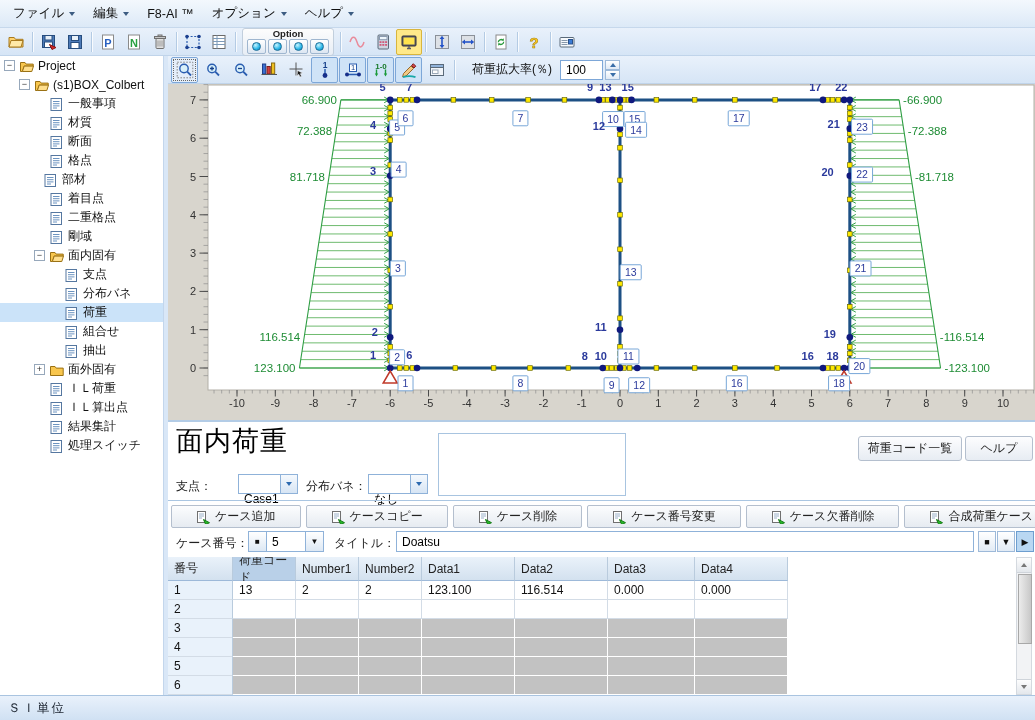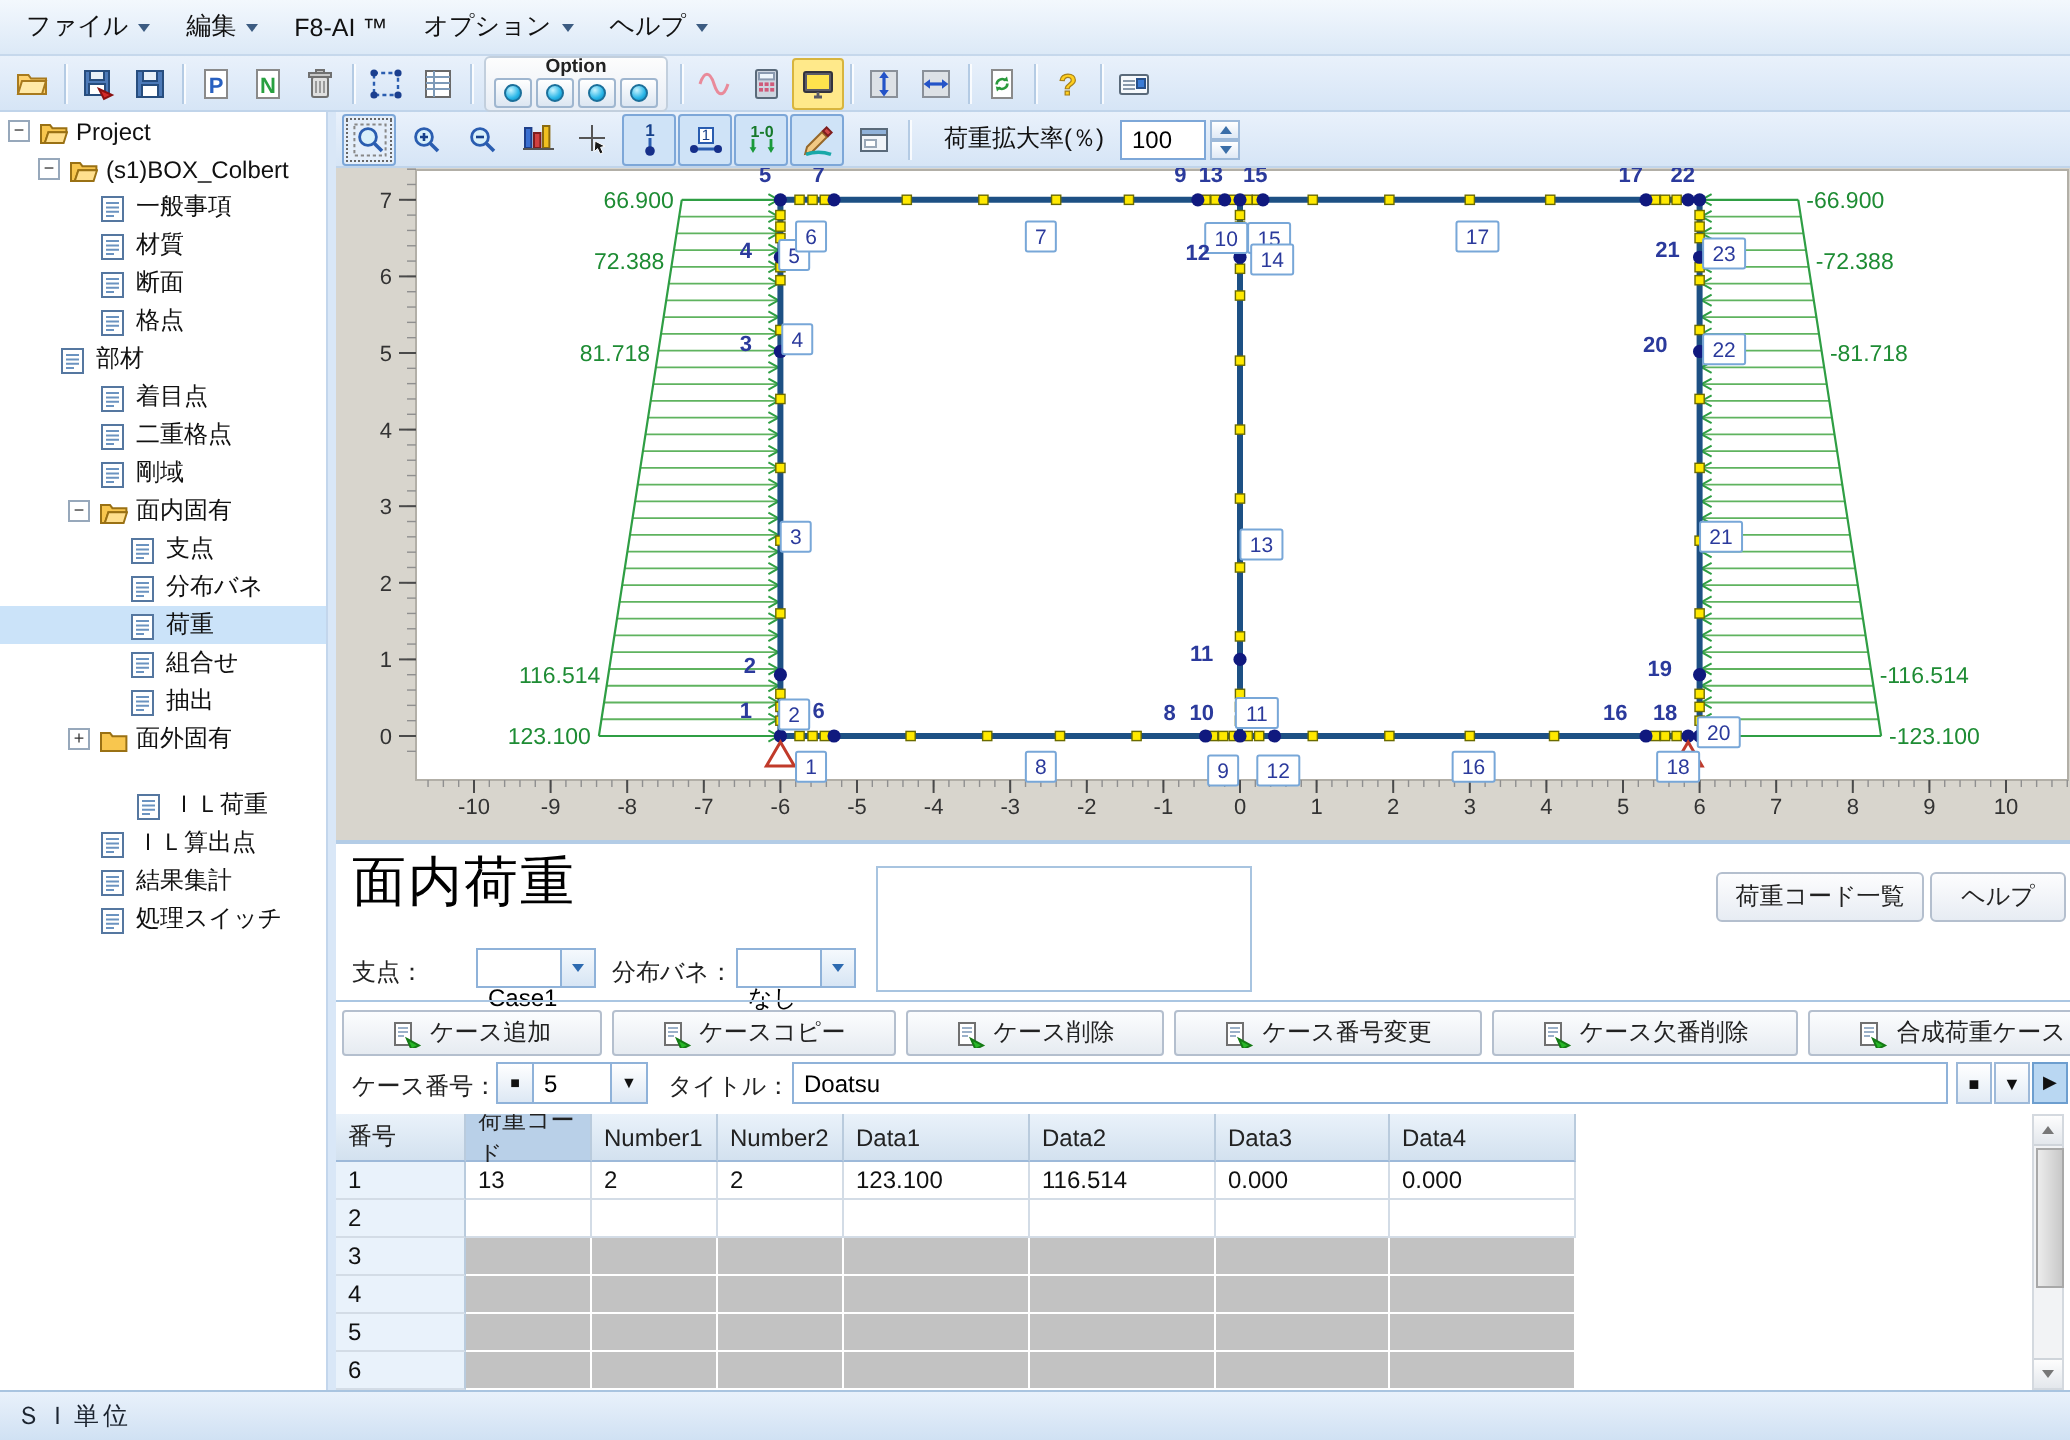--- a/index.html
+++ b/index.html
@@ -350,21 +350,21 @@
         <div class="tree-row" style="padding-left: 34px;">
           <span class="spacer"></span>
           <span class="tree-icon">
             <svg viewBox="0 0 15 14" width="15" height="14">
               <rect x="2" y="1.5" width="10.5" height="12" fill="#fff" stroke="#5577a0"></rect>
               <path d="M4 4.5h6.5M4 6.7h6.5M4 8.9h6.5M4 11h4" stroke="#6b93c0"></path>
             </svg>
           </span>
           <span>格点</span>
         </div>
-        <div class="tree-row" style="padding-left: 14px;">
+        <div class="tree-row" style="padding-left: 28px;">
           <span class="spacer"></span>
           <span class="tree-icon">
             <svg viewBox="0 0 15 14" width="15" height="14">
               <rect x="2" y="1.5" width="10.5" height="12" fill="#fff" stroke="#5577a0"></rect>
               <path d="M4 4.5h6.5M4 6.7h6.5M4 8.9h6.5M4 11h4" stroke="#6b93c0"></path>
             </svg>
           </span>
           <span>部材</span>
         </div>
         <div class="tree-row" style="padding-left: 34px;">
@@ -459,21 +459,21 @@
         </div>
         <div class="tree-row" style="padding-left: 34px;">
           <span class="expander">+</span>
           <span class="tree-icon">
             <svg viewBox="0 0 15 14" width="15" height="14">
               <path d="M1.5 12.5v-9h4.5l1.2 1.6h7v7.4z" fill="#f8c64e" stroke="#9a7114"></path>
             </svg>
           </span>
           <span>面外固有</span>
         </div>
-        <div class="tree-row" style="padding-left: 52px; margin-top: 14px;">
+        <div class="tree-row" style="padding-left: 34px;">
           <span class="spacer"></span>
           <span class="tree-icon">
             <svg viewBox="0 0 15 14" width="15" height="14">
               <rect x="2" y="1.5" width="10.5" height="12" fill="#fff" stroke="#5577a0"></rect>
               <path d="M4 4.5h6.5M4 6.7h6.5M4 8.9h6.5M4 11h4" stroke="#6b93c0"></path>
             </svg>
           </span>
           <span>ＩＬ荷重</span>
         </div>
         <div class="tree-row" style="padding-left: 34px;">

